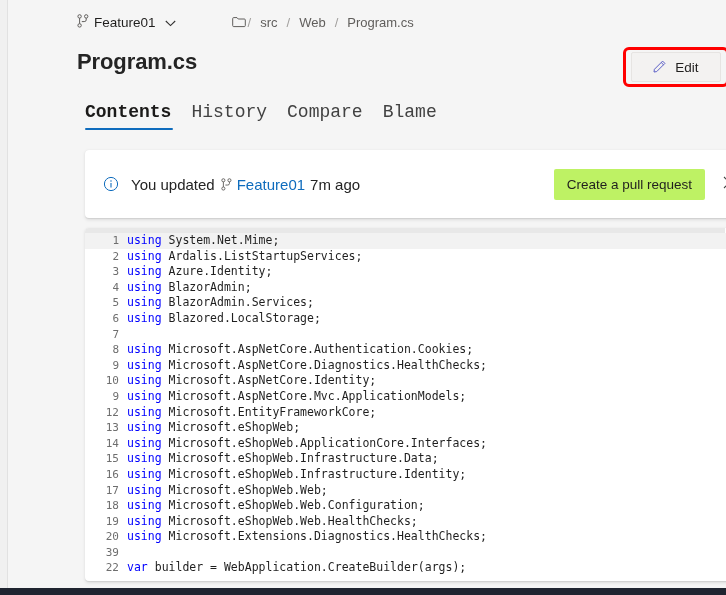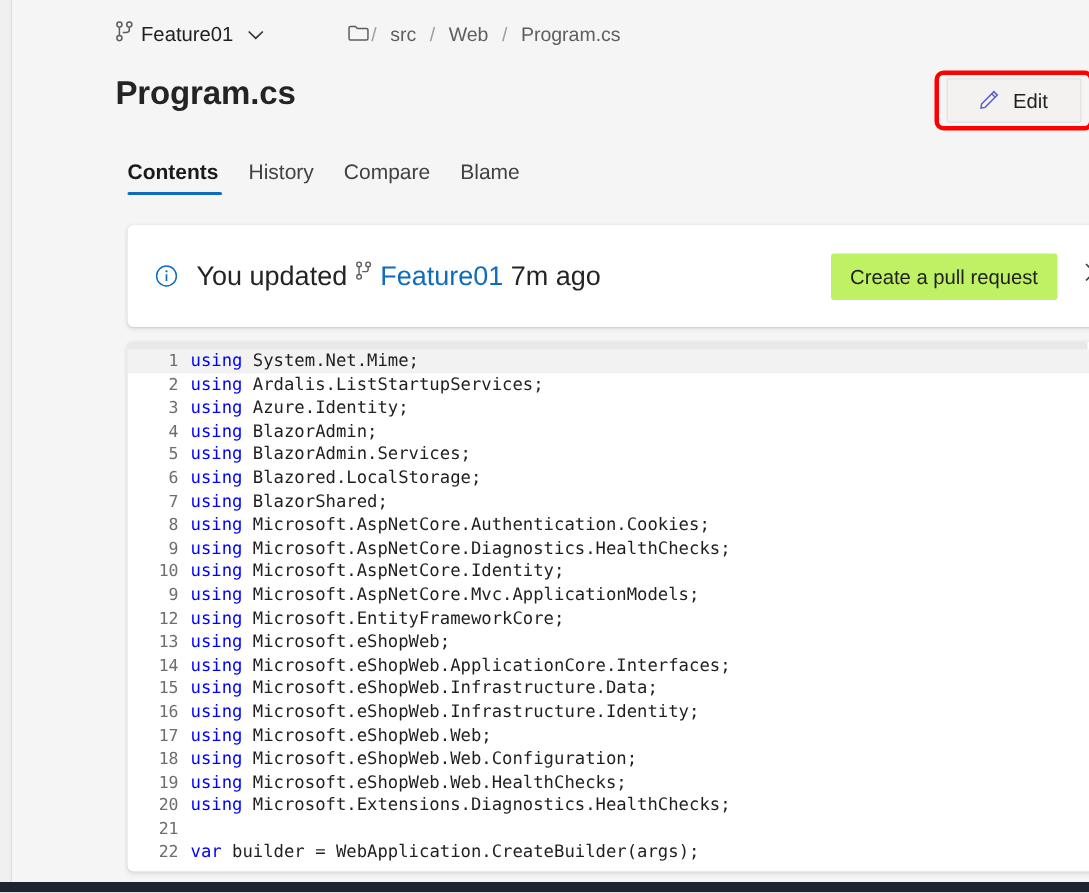--- a/index.html
+++ b/index.html
@@ -131,25 +131,26 @@
   
   .tabs {
     position: absolute;
     left: 24px; top: 100px;
     display: flex;
     align-items: flex-end;
     gap: 0;
     height: 30px;
   }
   .tab {
-    font-size: 14px;
+    font-size: 18px;
     color: #424242;
     padding: 0 10px 8px 10px;
     cursor: pointer;
     position: relative;
+    font-family: Liberation Mono, monospace;
   }
   .tab:first-child { padding-left: 8px; }
   .tab.active { color: #1b1a19; font-weight: 600; }
   .tab.active::after {
     content: "";
     position: absolute;
     left: 8px; right: 8px; bottom: 0;
     height: 2.5px;
     background: #0f6cbd;
     border-radius: 2px;
@@ -169,23 +170,24 @@
     width: 673px; height: 68px;
     background: #ffffff;
     border-radius: 4px;
     box-shadow: 0 1.2px 3.6px rgba(0,0,0,0.10), 0 0.3px 0.9px rgba(0,0,0,0.07);
     display: flex;
     align-items: center;
     padding: 0 16px 0 18px;
   }
   .notice-info { display: flex; align-items: center; margin-right: 12px; }
   .notice-text {
-    font-size: 18px;
+    font-size: 15px;
     color: #242424;
     display: flex;
+    align-items: center;
     gap: 0px;
     white-space: nowrap;
   }
   .notice-text .br-ic { margin: 0 5px 0 6px; display: inline-flex; }
   .notice-link { color: #0f6cbd; cursor: pointer; }
   .notice-time { margin-left: 5px; color: #242424; }
   .notice-spacer { flex: 1; }
   .pr-btn {
     height: 31px;
     background: #bef264;
@@ -392,35 +394,35 @@
         <div class="hscroll-track">
           <div class="hscroll-thumb"></div>
         </div>
         <div class="code" id="code-lines">
             <div class="cline cur"><span class="gutter">1</span><span class="ctext"><span class="kw">using</span> System.Net.Mime;</span></div>
             <div class="cline"><span class="gutter">2</span><span class="ctext"><span class="kw">using</span> Ardalis.ListStartupServices;</span></div>
             <div class="cline"><span class="gutter">3</span><span class="ctext"><span class="kw">using</span> Azure.Identity;</span></div>
             <div class="cline"><span class="gutter">4</span><span class="ctext"><span class="kw">using</span> BlazorAdmin;</span></div>
             <div class="cline"><span class="gutter">5</span><span class="ctext"><span class="kw">using</span> BlazorAdmin.Services;</span></div>
             <div class="cline"><span class="gutter">6</span><span class="ctext"><span class="kw">using</span> Blazored.LocalStorage;</span></div>
-            <div class="cline"><span class="gutter">7</span><span class="ctext"><span class="kw">using</span> BlazorShared;</span></div>
+            <div class="cline"><span class="gutter">7</span></div>
             <div class="cline"><span class="gutter">8</span><span class="ctext"><span class="kw">using</span> Microsoft.AspNetCore.Authentication.Cookies;</span></div>
             <div class="cline"><span class="gutter">9</span><span class="ctext"><span class="kw">using</span> Microsoft.AspNetCore.Diagnostics.HealthChecks;</span></div>
             <div class="cline"><span class="gutter">10</span><span class="ctext"><span class="kw">using</span> Microsoft.AspNetCore.Identity;</span></div>
             <div class="cline"><span class="gutter">9</span><span class="ctext"><span class="kw">using</span> Microsoft.AspNetCore.Mvc.ApplicationModels;</span></div>
             <div class="cline"><span class="gutter">12</span><span class="ctext"><span class="kw">using</span> Microsoft.EntityFrameworkCore;</span></div>
             <div class="cline"><span class="gutter">13</span><span class="ctext"><span class="kw">using</span> Microsoft.eShopWeb;</span></div>
             <div class="cline"><span class="gutter">14</span><span class="ctext"><span class="kw">using</span> Microsoft.eShopWeb.ApplicationCore.Interfaces;</span></div>
             <div class="cline"><span class="gutter">15</span><span class="ctext"><span class="kw">using</span> Microsoft.eShopWeb.Infrastructure.Data;</span></div>
             <div class="cline"><span class="gutter">16</span><span class="ctext"><span class="kw">using</span> Microsoft.eShopWeb.Infrastructure.Identity;</span></div>
             <div class="cline"><span class="gutter">17</span><span class="ctext"><span class="kw">using</span> Microsoft.eShopWeb.Web;</span></div>
             <div class="cline"><span class="gutter">18</span><span class="ctext"><span class="kw">using</span> Microsoft.eShopWeb.Web.Configuration;</span></div>
             <div class="cline"><span class="gutter">19</span><span class="ctext"><span class="kw">using</span> Microsoft.eShopWeb.Web.HealthChecks;</span></div>
             <div class="cline"><span class="gutter">20</span><span class="ctext"><span class="kw">using</span> Microsoft.Extensions.Diagnostics.HealthChecks;</span></div>
-            <div class="cline"><span class="gutter">21</span><span class="ctext"></span></div>
+            <div class="cline"><span class="gutter">39</span><span class="ctext"></span></div>
             <div class="cline"><span class="gutter">22</span><span class="ctext"><span class="kw">var</span> builder = WebApplication.CreateBuilder(args);</span></div>
           </div>
       </div>
       <div class="code-vline"></div>
     </div>
 
   </div>
 
   <div class="bottom-band"></div>
 </div>

